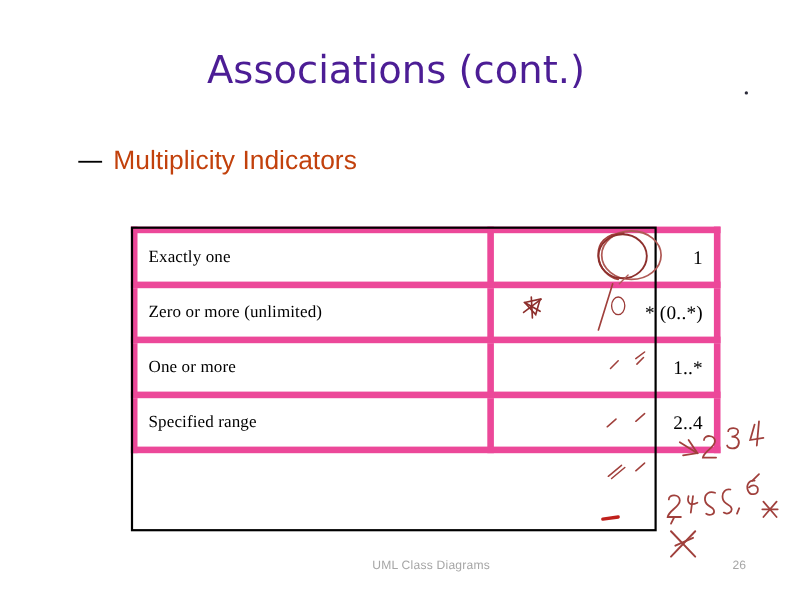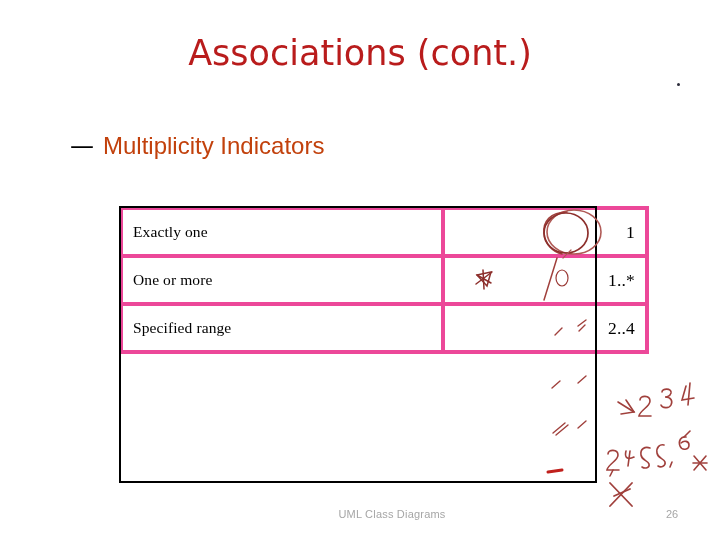--- a/index.html
+++ b/index.html
@@ -11,27 +11,27 @@
     position:relative;
   }
   #slide{
     position:absolute;left:0;top:0;width:720px;height:540px;
     background:#ffffff;
   }
 
   
   #slide-title{
     position:absolute;
-    left:60px; top:32px; width:600px;
+    left:60px; top:43px; width:600px;
     text-align:center;
     font-family:"DejaVu Sans", sans-serif;
     font-size:35px;
     line-height:42px;
     font-weight:400;
-    color:#b91c1c;
+    color:#4c1d95;
     letter-spacing:0px;
     white-space:nowrap;
   }
 
   
   #bullet-row{
     position:absolute;
     left:70px; top:131px;
     display:flex;
     align-items:baseline;
@@ -54,21 +54,21 @@
   
   #multiplicity-table{
     position:absolute;
     left:119px; top:206px;
     width:478px;
     border-collapse:collapse;
     table-layout:fixed;
     background:#ffffff;
   }
   #multiplicity-table td{
-    border:4px solid #ec4899;
+    border:6px solid #ec4899;
     height:44px;
     padding:0 10px;
     vertical-align:middle;
     font-family:"Liberation Serif", serif;
     color:#000000;
   }
   #table-frame{
     position:absolute;
     left:119px; top:206px;
     width:478px; height:277px;
@@ -132,20 +132,24 @@
   <div id="bullet-row">
     <span id="bullet-dash">—</span>
     <span id="bullet-text">Multiplicity Indicators</span>
   </div>
 
   <table id="multiplicity-table">
     <tbody>
       <tr>
         <td class="desc-cell">Exactly one</td>
         <td class="value-cell">1</td>
+      </tr>
+      <tr>
+        <td class="desc-cell">Zero or more (unlimited)</td>
+        <td class="value-cell">*  (0..*)</td>
       </tr>
       <tr>
         <td class="desc-cell">One or more</td>
         <td class="value-cell">1..*</td>
       </tr>
       <tr>
         <td class="desc-cell">Specified range</td>
         <td class="value-cell">2..4</td>
       </tr>
     </tbody>

